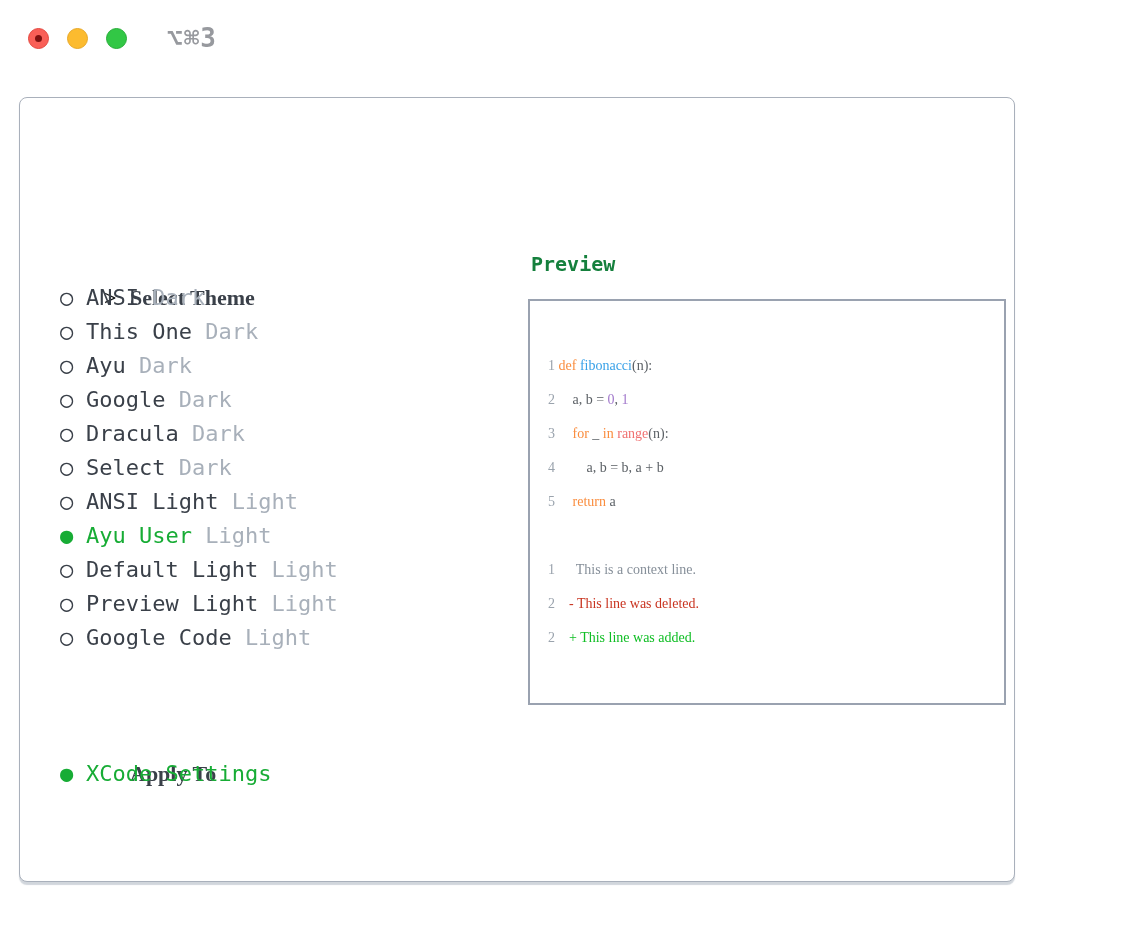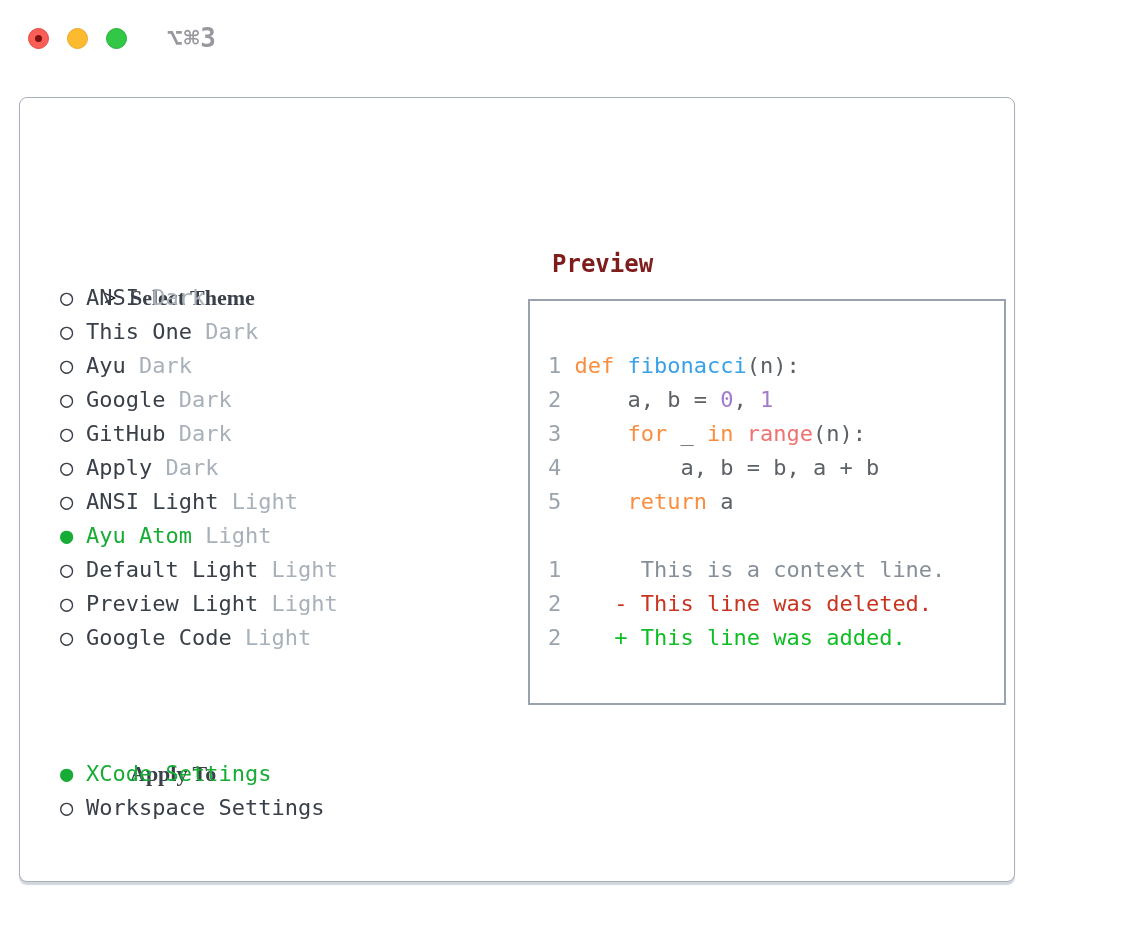--- a/index.html
+++ b/index.html
@@ -35,24 +35,24 @@
   .row.header{font-weight:bold;color:#0c0e10;font-family:Liberation Serif, serif;}
   .row.header .marker{color:#0c0e10;font-weight:bold;}
   .row .name{color:var(--text);}
   .row.sel .name,.row.sel .marker{color:var(--green);}
   .row .variant{color:var(--muted);}
 
   .theme-list{position:absolute;left:40px;top:149px;}
   .apply-block{position:absolute;left:40px;top:625px;}
   .help{position:absolute;left:38px;top:761px;font-size:22px;line-height:34px;color:var(--muted);white-space:pre;}
 
-  .preview-title{position:absolute;left:532px;top:149px;height:34px;line-height:34px;font-size:24px;font-weight:bold;color:#7f1d1d;}
+  .preview-title{position:absolute;left:511px;top:149px;height:34px;line-height:34px;font-size:20px;font-weight:bold;color:#15803d;}
   .preview-box{position:absolute;left:508px;top:201px;width:478px;height:406px;border:2px solid #9aa2b0;background:#fff;}
   .code{position:absolute;left:18px;top:48px;}
-  .cl{height:34px;line-height:34px;font-size:22px;white-space:pre;}
+  .cl{height:34px;line-height:34px;font-size:14px;white-space:pre;font-family:Liberation Serif, serif;}
   .seg{white-space:pre;}
   .c-ln{color:var(--lineno);}
   .c-kw{color:var(--keyword);}
   .c-fn{color:var(--function);}
   .c-num{color:var(--number);}
   .c-call{color:var(--call);}
   .c-pl{color:var(--code);}
   .c-ctx{color:var(--context);margin-top:41px;}
   .c-del{color:var(--deleted);}
   .c-add{color:var(--added);}
@@ -73,37 +73,36 @@
 
     <div class="theme-list">
       <div class="row header">
         <span class="marker">&gt;</span><span class="name">Select Theme</span>
       </div>
       <div id="theme-items">
           <div class="row"><span class="marker">○</span><span class="name">ANSI</span><span class="variant"> Dark</span></div>
           <div class="row"><span class="marker">○</span><span class="name">This One</span><span class="variant"> Dark</span></div>
           <div class="row"><span class="marker">○</span><span class="name">Ayu</span><span class="variant"> Dark</span></div>
           <div class="row"><span class="marker">○</span><span class="name">Google</span><span class="variant"> Dark</span></div>
-          <div class="row"><span class="marker">○</span><span class="name">GitHub</span><span class="variant"> Dark</span></div>
-          <div class="row"><span class="marker">○</span><span class="name">Apply</span><span class="variant"> Dark</span></div>
+          <div class="row"><span class="marker">○</span><span class="name">Dracula</span><span class="variant"> Dark</span></div>
+          <div class="row"><span class="marker">○</span><span class="name">Select</span><span class="variant"> Dark</span></div>
           <div class="row"><span class="marker">○</span><span class="name">ANSI Light</span><span class="variant"> Light</span></div>
-          <div class="row sel"><span class="marker">●</span><span class="name">Ayu Atom</span><span class="variant"> Light</span></div>
+          <div class="row sel"><span class="marker">●</span><span class="name">Ayu User</span><span class="variant"> Light</span></div>
           <div class="row"><span class="marker">○</span><span class="name">Default Light</span><span class="variant"> Light</span></div>
           <div class="row"><span class="marker">○</span><span class="name">Preview Light</span><span class="variant"> Light</span></div>
           <div class="row"><span class="marker">○</span><span class="name">Google Code</span><span class="variant"> Light</span></div>
         </div>
     </div>
 
     <div class="apply-block">
       <div class="row header">
         <span class="marker"></span><span class="name">Apply To</span>
       </div>
       <div id="apply-options">
           <div class="row sel"><span class="marker">●</span><span class="name">XCode Settings</span></div>
-          <div class="row"><span class="marker">○</span><span class="name">Workspace Settings</span></div>
         </div>
     </div>
 
     <div class="help">
       <div>(Use Enter to select, Tab to</div>
       
     </div>
 
     <div class="preview-title">Preview</div>
 

